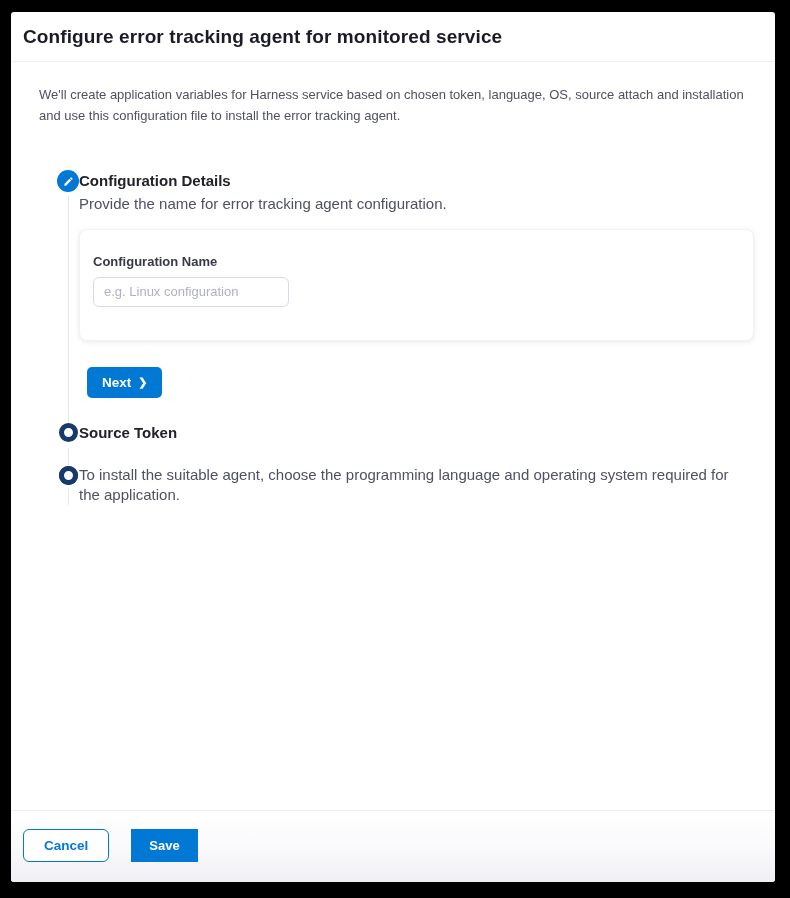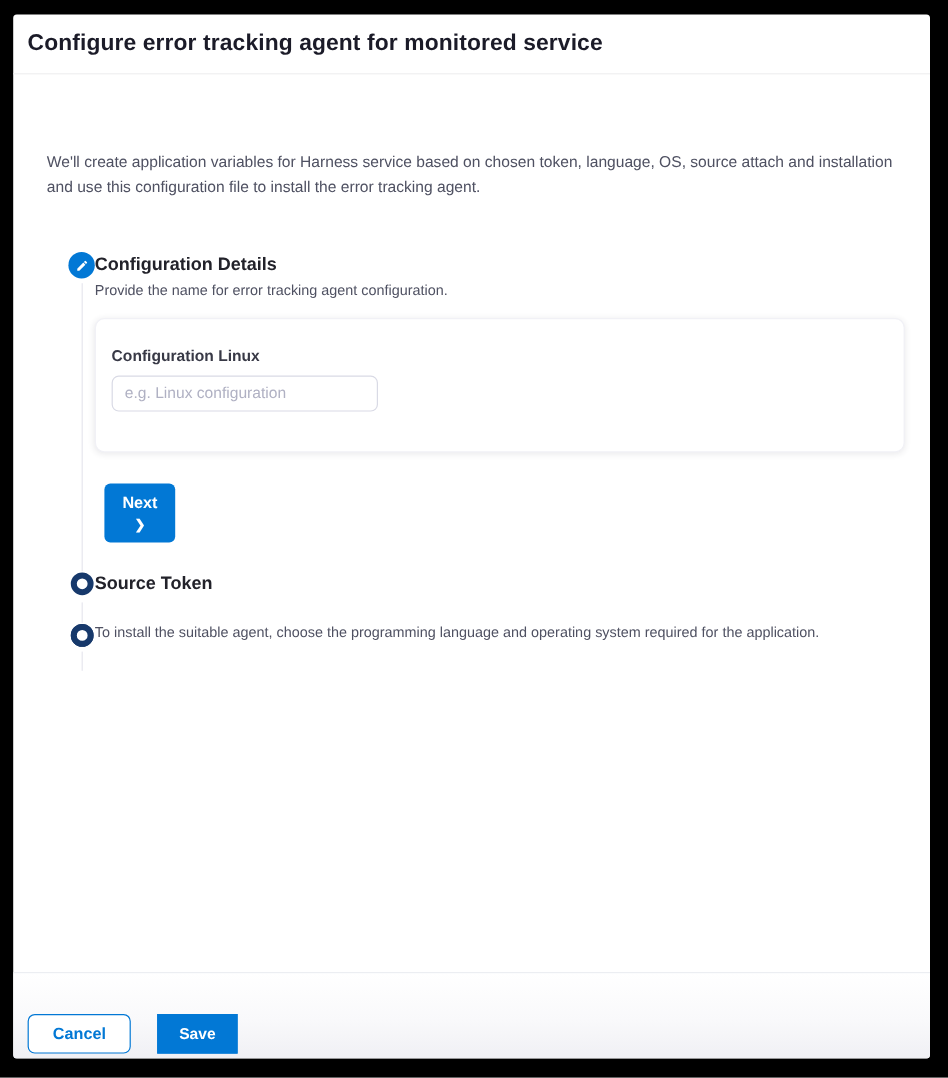--- a/index.html
+++ b/index.html
@@ -11,21 +11,20 @@
   }
   .dialog {
     position: absolute;
     left: 11px; top: 12px;
     width: 764px; height: 870px;
     background: #ffffff;
     border-radius: 3px;
     display: flex;
     flex-direction: column;
     overflow: hidden;
-    gap: 40px;
   }
   
   .dialog-header {
     flex: 0 0 auto;
     padding: 14px 12px 13px 12px;
     border-bottom: 1px solid #efeff1;
   }
   .dialog-title {
     font-size: 19px;
     font-weight: bold;
@@ -75,21 +74,21 @@
   }
   .step-title {
     font-size: 15px;
     font-weight: bold;
     color: #22222a;
     line-height: 1.15;
     padding-top: 2px;
   }
   .step-desc {
     margin-top: 5px;
-    font-size: 12px;
+    font-size: 15px;
     line-height: 1.35;
     color: #4f5162;
   }
   
   .config-card {
     margin-top: 14px;
     width: 675px;
     border: 1px solid #f1f1f6;
     border-radius: 8px;
     background: #fff;
@@ -97,21 +96,21 @@
     padding: 22px 13px 33px 13px;
   }
   .field-label {
     font-size: 13px;
     font-weight: bold;
     color: #383946;
   }
   .text-input {
     margin-top: 7px;
     display: block;
-    width: 222px;
+    width: 196px;
     height: 30px;
     border: 1px solid #d9dae5;
     border-radius: 6px;
     padding: 0 10px;
     font-size: 13px;
     font-family: "Liberation Sans", sans-serif;
     color: #22222a;
     outline: none;
   }
   .text-input::placeholder { color: #b0b1c3; }
@@ -122,31 +121,30 @@
     gap: 7px;
     background: #0278d5;
     color: #fff;
     border: none;
     border-radius: 5px;
     padding: 8px 15px;
     font-size: 13.5px;
     font-weight: bold;
     font-family: "Liberation Sans", sans-serif;
     cursor: pointer;
-    flex-direction: column;
   }
   .next-chevron { font-size: 11px; line-height: 1; position: relative; top: .5px; }
   
   .dialog-footer {
     flex: 0 0 72px;
     border-top: 1px solid #eceef2;
     background: linear-gradient(180deg, #ffffff 0%, #f9f9fb 55%, #f0f0f4 100%);
     display: flex;
-    align-items: flex-end;
-    padding: 4px 12px;
+    align-items: flex-start;
+    padding: 18px 12px;
     gap: 22px;
   }
   .cancel-btn {
     background: #ffffff;
     border: 1px solid #0278d5;
     color: #0278d5;
     border-radius: 6px;
     padding: 8px 20px;
     font-size: 13.5px;
     font-weight: bold;
@@ -184,21 +182,21 @@
         <div class="connector"></div>
         <div class="step-icon-active">
           <svg width="11" height="11" viewBox="0 0 24 24" aria-hidden="true">
             <path fill="#ffffff" d="M3 17.25V21h3.75L17.8 9.94l-3.75-3.75L3 17.25zM20.7 7.04c.39-.39.39-1.02 0-1.41l-2.34-2.34a.996.996 0 0 0-1.41 0l-1.83 1.83 3.75 3.75 1.83-1.83z"></path>
           </svg>
         </div>
         <div class="step-title">Configuration Details</div>
         <div class="step-desc">Provide the name for error tracking agent configuration.</div>
 
         <div class="config-card">
-          <label class="field-label">Configuration Linux</label>
+          <label class="field-label">Configuration Name</label>
           <input class="text-input" type="text" placeholder="e.g. Linux configuration" style="">
         </div>
 
         <button class="next-btn">
           <span>Next</span>
           <span class="next-chevron">❯</span>
         </button>
       </div>
 
       <div class="step">

